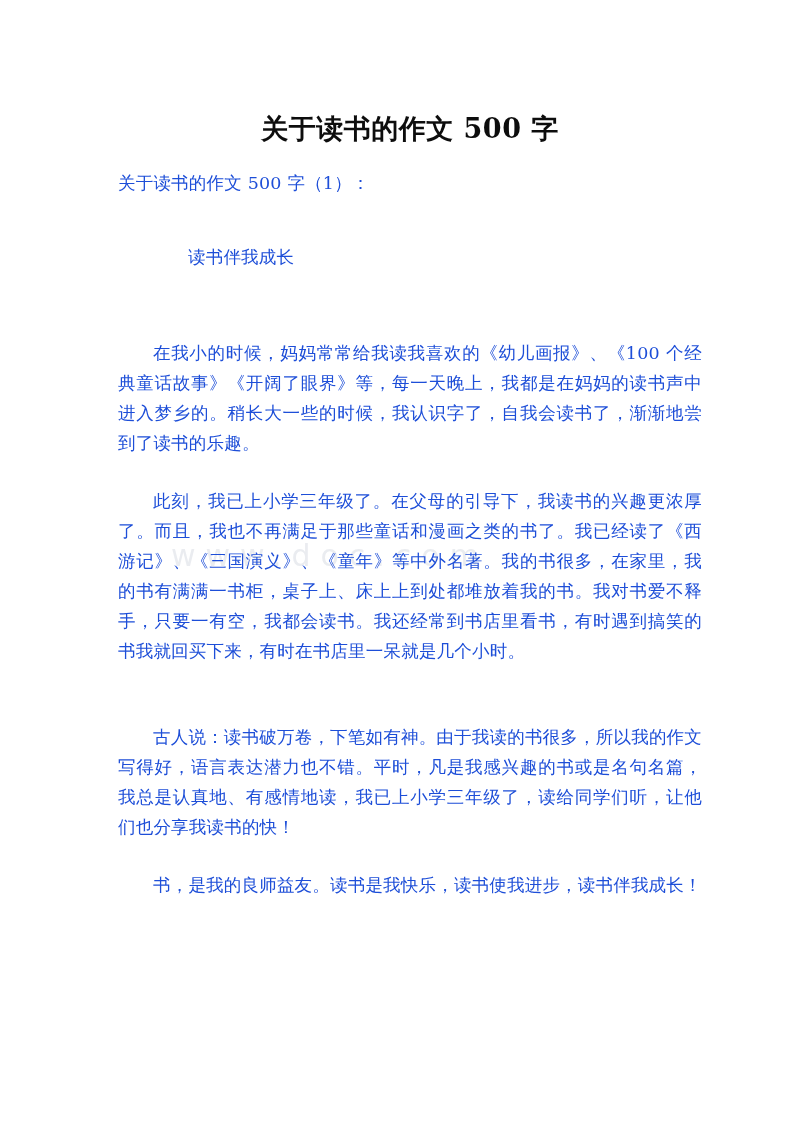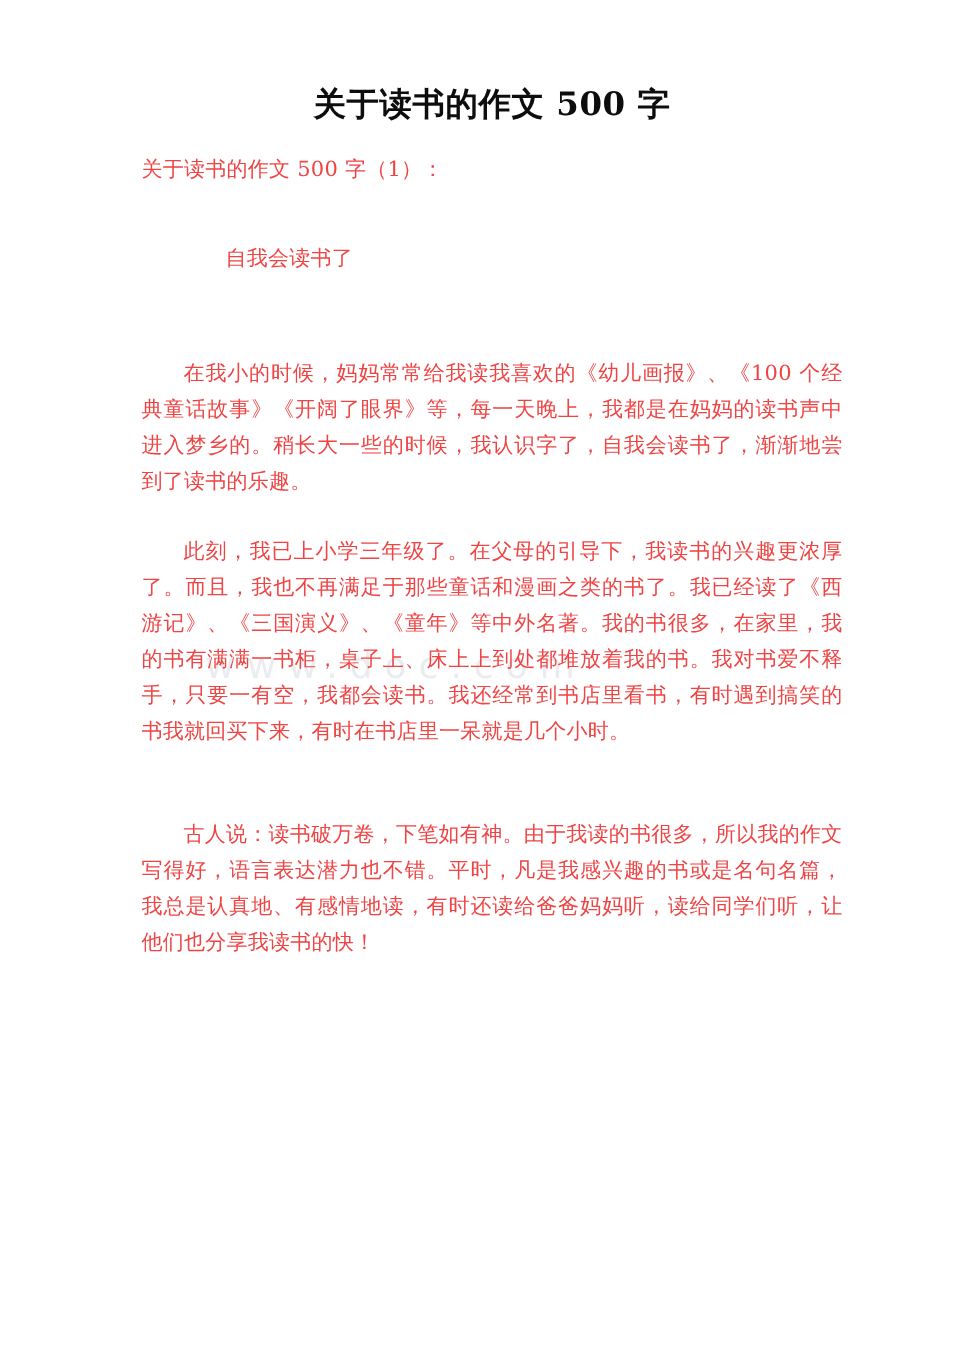--- a/index.html
+++ b/index.html
@@ -33,34 +33,34 @@
     width: 584px;
   }
 
   
   .doc-title {
     font-size: 27px;
     font-weight: bold;
     text-align: center;
     letter-spacing: 0.5px;
     margin: 0;
-    padding-top: 71px;
+    padding-top: 112px;
     line-height: 34px;
     color: #0d0d0d;
     font-family: "DejaVu Serif", "Liberation Serif", serif;
   }
 
   
   .para {
     font-size: 17.5px;
     line-height: 30px;
     text-align: justify;
     text-justify: inter-ideograph;
     margin: 0;
-    color: #ef4444;
+    color: #1d4ed8;
     letter-spacing: 0.2px;
   }
 
   .para.lead {
     margin-top: 22px;
   }
 
   .para.indent {
     text-indent: 2em;
   }
@@ -105,37 +105,38 @@
   <div class="watermark">
     <span class="watermark-text">www.doc.com</span>
   </div>
 
   <div class="content">
 
     <h1 class="doc-title">关于读书的作文 500 字</h1>
 
     <p class="para lead">关于读书的作文 500 字（1）：</p>
 
-    <p class="para subtitle">自我会读书了</p>
+    <p class="para subtitle">读书伴我成长</p>
 
     <div class="spacer-lg"></div>
 
 
     <div class="spacer-md"></div>
 
     <p class="para indent">在我小的时候，妈妈常常给我读我喜欢的《幼儿画报》、《100 个经典童话故事》《开阔了眼界》等，每一天晚上，我都是在妈妈的读书声中进入梦乡的。稍长大一些的时候，我认识字了，自我会读书了，渐渐地尝到了读书的乐趣。</p>
 
     <div class="spacer-md"></div>
 
     <p class="para indent">此刻，我已上小学三年级了。在父母的引导下，我读书的兴趣更浓厚了。而且，我也不再满足于那些童话和漫画之类的书了。我已经读了《西游记》、《三国演义》、《童年》等中外名著。我的书很多，在家里，我的书有满满一书柜，桌子上、床上上到处都堆放着我的书。我对书爱不释手，只要一有空，我都会读书。我还经常到书店里看书，有时遇到搞笑的书我就回买下来，有时在书店里一呆就是几个小时。</p>
 
     <div class="spacer-md"></div>
 
 
     <div class="spacer-md"></div>
 
-    <p class="para indent">古人说：读书破万卷，下笔如有神。由于我读的书很多，所以我的作文写得好，语言表达潜力也不错。平时，凡是我感兴趣的书或是名句名篇，我总是认真地、有感情地读，有时还读给爸爸妈妈听，读给同学们听，让他们也分享我读书的快！</p>
+    <p class="para indent">古人说：读书破万卷，下笔如有神。由于我读的书很多，所以我的作文写得好，语言表达潜力也不错。平时，凡是我感兴趣的书或是名句名篇，我总是认真地、有感情地读，我已上小学三年级了，读给同学们听，让他们也分享我读书的快！</p>
 
     <div class="spacer-md"></div>
 
+    <p class="para indent">书，是我的良师益友。读书是我快乐，读书使我进步，读书伴我成长！</p>
 
   </div>
 </div>
 
 </body></html>

